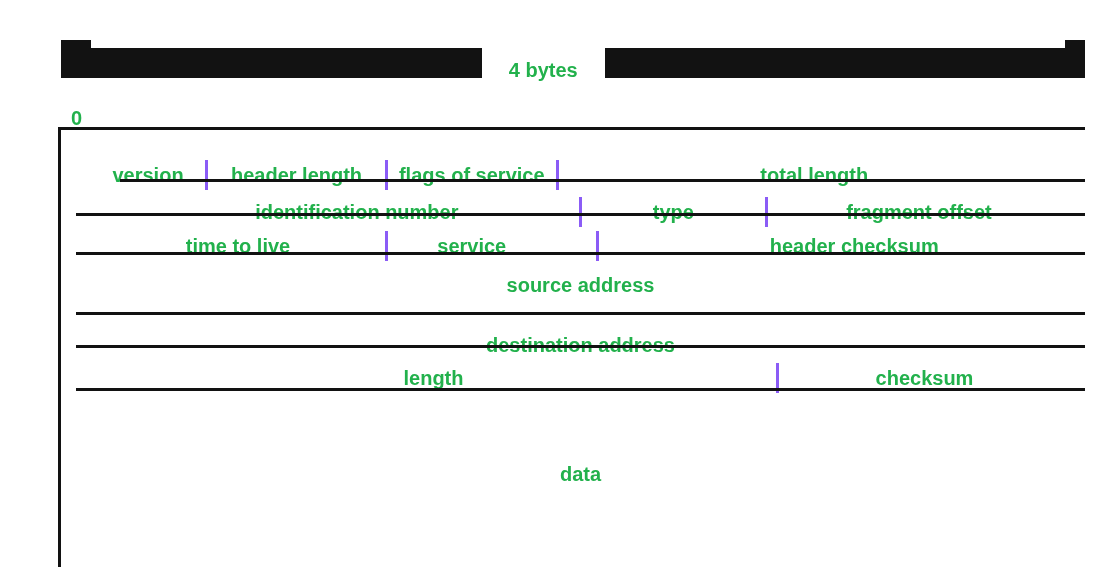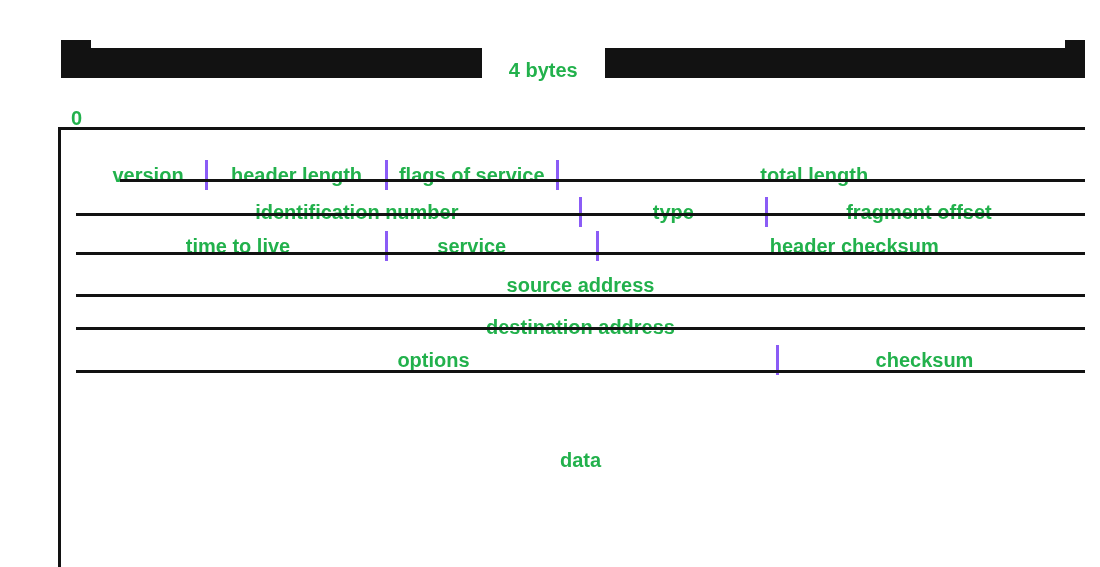--- a/index.html
+++ b/index.html
@@ -136,33 +136,33 @@
         <div class="t-cell first" style="flex: 0 0 30.03%;">
           <span class="cell-label">time to live</span>
         </div>
         <div class="t-cell" style="flex: 0 0 17.42%;">
           <span class="cell-label">service</span>
         </div>
         <div class="t-cell" style="flex: 0 0 52.55%; margin-left: 40px;">
           <span class="cell-label">header checksum</span>
         </div>
       </div>
-      <div class="t-row" style="height: 42px;">
+      <div class="t-row" style="height: 60px;">
         <div class="t-cell first" style="flex: 0 0 100%;">
           <span class="cell-label">source address</span>
         </div>
       </div>
       <div class="t-row" style="height: 33px;">
         <div class="t-cell first" style="flex: 0 0 100%;">
           <span class="cell-label">destination address</span>
         </div>
       </div>
       <div class="t-row" style="height: 43px;">
         <div class="t-cell first" style="flex: 0 0 69.97%;">
-          <span class="cell-label">options</span>
+          <span class="cell-label">length</span>
         </div>
         <div class="t-cell" style="flex: 0 0 30.03%;">
           <span class="cell-label">checksum</span>
         </div>
       </div>
       <div class="t-row" style="height: 176px;">
         <div class="t-cell first" style="flex: 0 0 100%;">
           <span class="cell-label">data</span>
         </div>
       </div>

